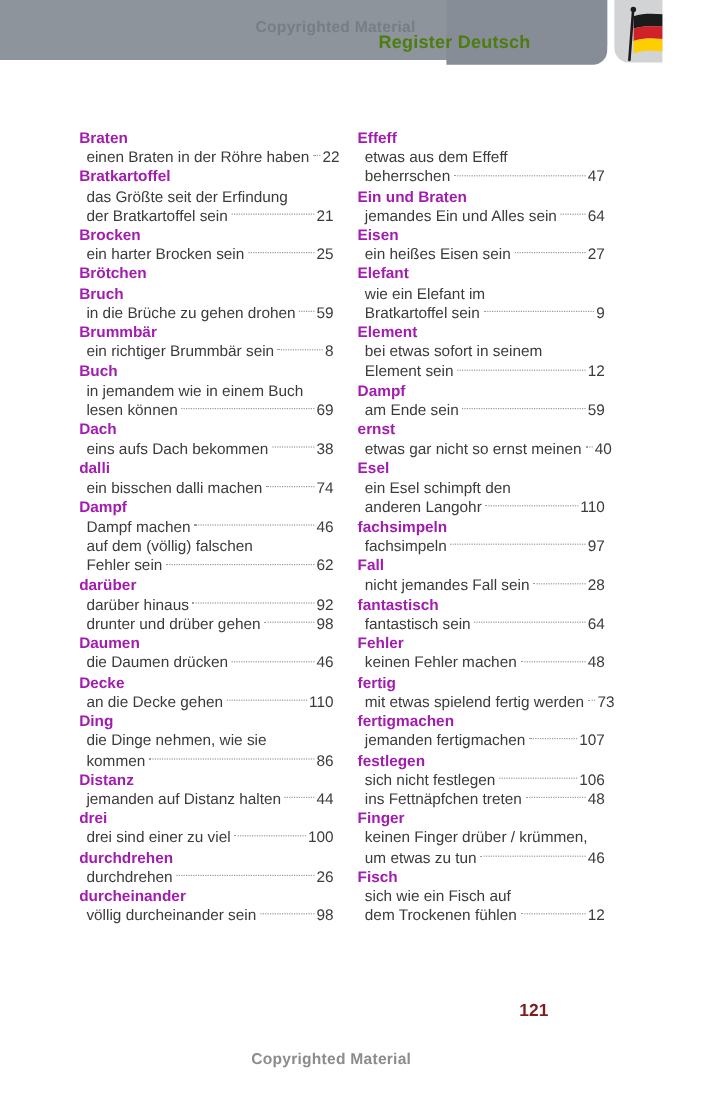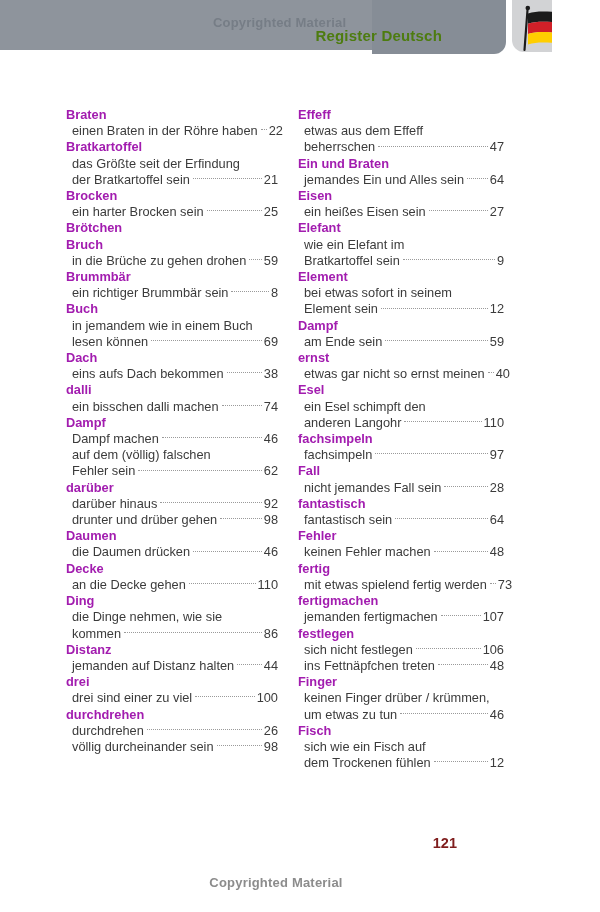--- a/index.html
+++ b/index.html
@@ -180,20 +180,21 @@
         <span class="ltext">drei sind einer zu viel</span>
         <span class="dots"></span>
         <span class="pagenum">100</span>
       </div>
       <div class="headword">durchdrehen</div>
       <div class="line">
         <span class="ltext">durchdrehen</span>
         <span class="dots"></span>
         <span class="pagenum">26</span>
       </div>
+      <div class="headword">durcheinander</div>
       <div class="line">
         <span class="ltext">völlig durcheinander sein</span>
         <span class="dots"></span>
         <span class="pagenum">98</span>
       </div>
     </div>
   <div class="col col-right">
       <div class="headword">Effeff</div>
       <div class="line">
         <span class="ltext">etwas aus dem Effeff</span>

